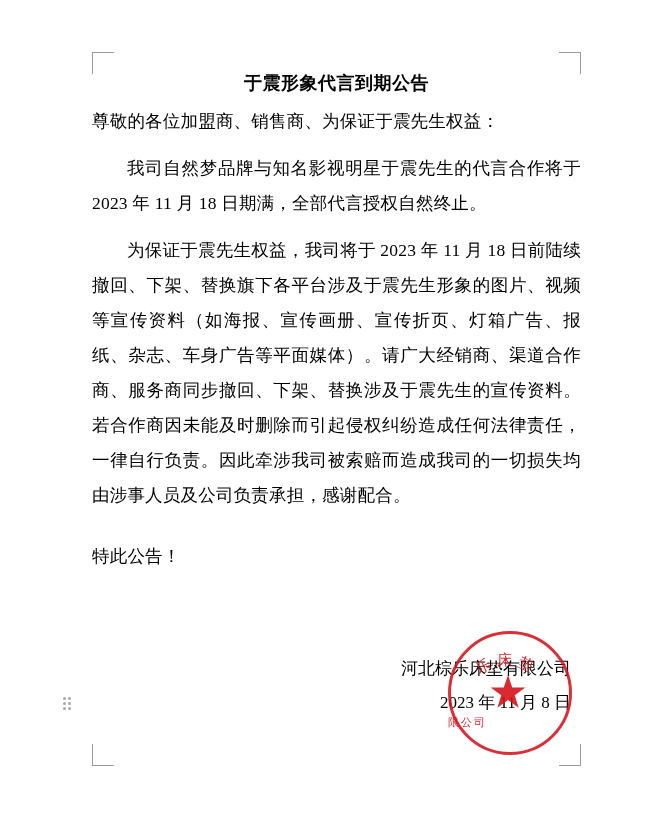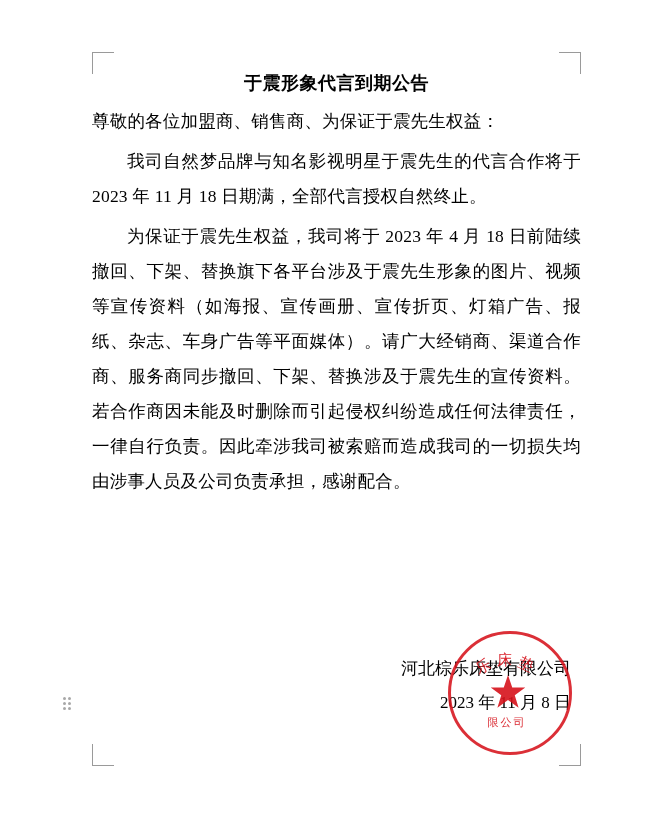--- a/index.html
+++ b/index.html
@@ -90,21 +90,21 @@
   .para {
     font-size: 17.5px;
     line-height: 35px;
     color: #000;
     margin: 0;
     text-align: justify;
     text-justify: inter-ideograph;
     letter-spacing: 0.2px;
   }
   .indent { text-indent: 2em; }
-  .gap-top { margin-top: 5px; }
+  .gap-top { margin-top: 12px; }
 
   
   #signature {
     position: absolute;
     left: 92px;
     top: 652px;
     width: 489px;
     text-align: right;
     font-size: 17px;
     line-height: 34px;
@@ -153,21 +153,21 @@
     font-family: "Liberation Serif", serif;
     font-size: 15px;
     letter-spacing: 5px;
     opacity: 0.92;
   }
   #seal .seal-bottom {
     position: absolute;
     left: 0;
     top: 84px;
     width: 118px;
-    text-align: center;
+    text-align: left;
     color: #d6121b;
     font-size: 11px;
     letter-spacing: 2px;
     opacity: 0.9;
   }
 </style>
 </head>
 <body>
 
 <div id="page">
@@ -183,21 +183,22 @@
     <span></span>
     <span></span>
     <span></span>
     <span></span>
   </div>
 
   <div id="doc">
     <h1 class="doc-title">于震形象代言到期公告</h1>
     <p class="para">尊敬的各位加盟商、销售商、为保证于震先生权益：</p>
     <p class="para indent gap-top">我司自然梦品牌与知名影视明星于震先生的代言合作将于 2023 年 11 月 18 日期满，全部代言授权自然终止。</p>
-    <p class="para indent gap-top">为保证于震先生权益，我司将于 2023 年 4 月 18 日前陆续撤回、下架、替换旗下各平台涉及于震先生形象的图片、视频等宣传资料（如海报、宣传画册、宣传折页、灯箱广告、报纸、杂志、车身广告等平面媒体）。请广大经销商、渠道合作商、服务商同步撤回、下架、替换涉及于震先生的宣传资料。若合作商因未能及时删除而引起侵权纠纷造成任何法律责任，一律自行负责。因此牵涉我司被索赔而造成我司的一切损失均由涉事人员及公司负责承担，感谢配合。</p>
+    <p class="para indent gap-top">为保证于震先生权益，我司将于 2023 年 11 月 18 日前陆续撤回、下架、替换旗下各平台涉及于震先生形象的图片、视频等宣传资料（如海报、宣传画册、宣传折页、灯箱广告、报纸、杂志、车身广告等平面媒体）。请广大经销商、渠道合作商、服务商同步撤回、下架、替换涉及于震先生的宣传资料。若合作商因未能及时删除而引起侵权纠纷造成任何法律责任，一律自行负责。因此牵涉我司被索赔而造成我司的一切损失均由涉事人员及公司负责承担，感谢配合。</p>
+    <p class="para gap-top" style="margin-top:26px;">特此公告！</p>
   </div>
 
   <div id="signature">
     <div>河北棕乐床垫有限公司</div>
     <div>2023 年 11 月 8 日</div>
   </div>
 
   <div id="seal">
     <div class="ring"></div>
     <svg class="seal-arc" viewBox="0 0 118 118">

